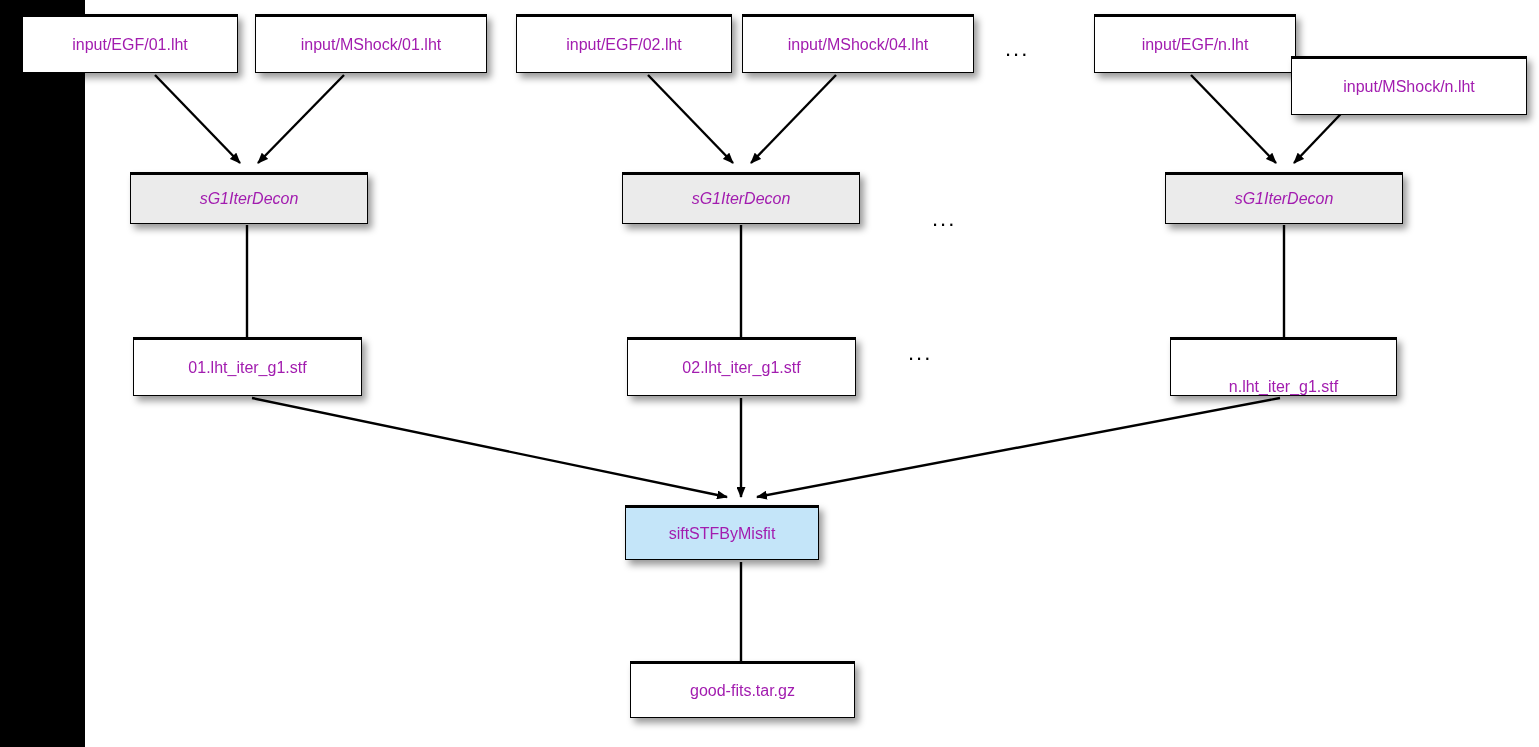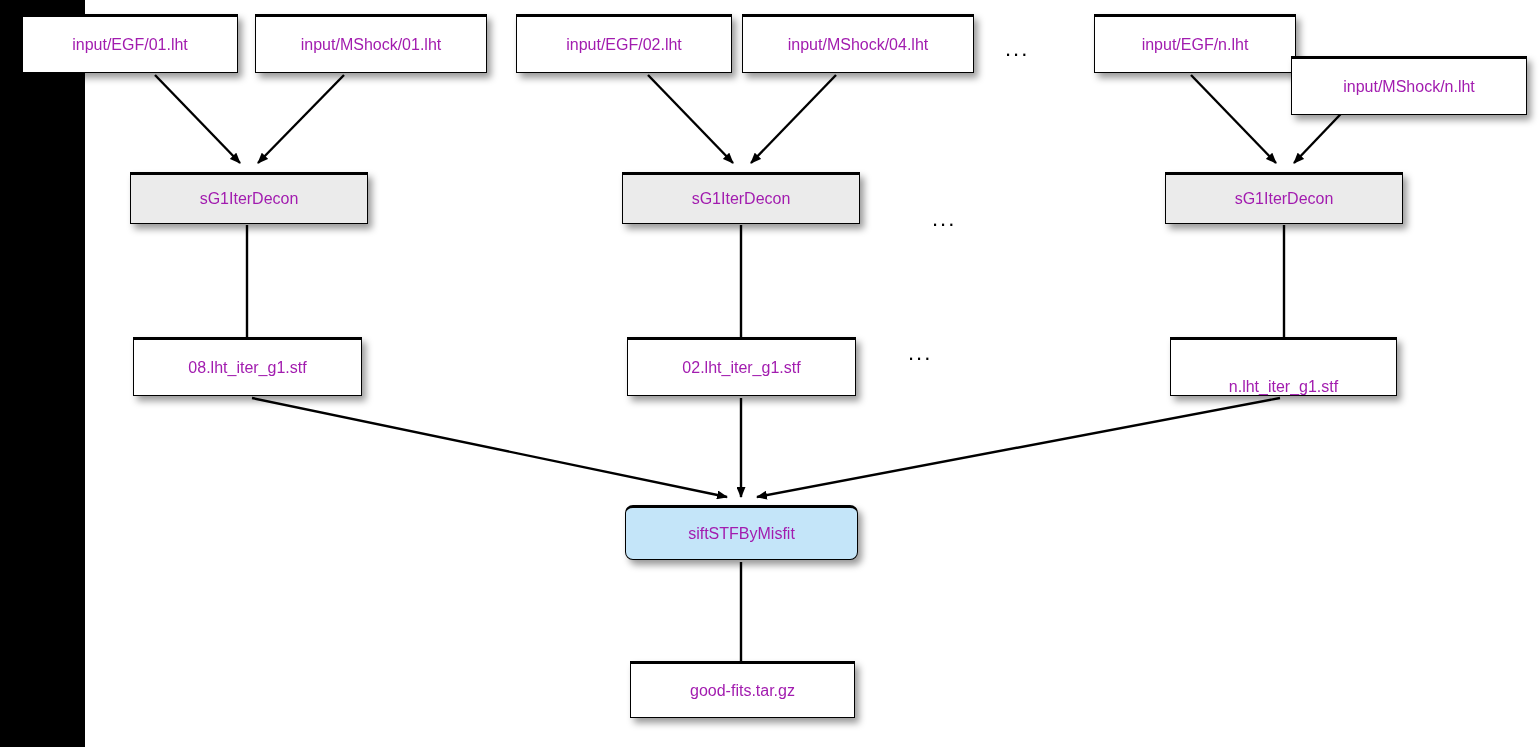--- a/index.html
+++ b/index.html
@@ -49,20 +49,21 @@
     color: #a21caf;
     font-size: 16px;
     line-height: 1;
     white-space: nowrap;
     box-shadow: 4px 5px 7px rgba(0,0,0,0.40);
   }
   .node.process {
     background: #ebebeb;
     border: 1.5px solid #000000;
     border-top: 3px solid #000000;
+    font-style: italic;
   }
   .node.highlight {
     background: #c4e5f9;
     border: 1.5px solid #000000;
     border-top: 3px solid #000000;
   }
   .ellipsis {
     position: absolute;
     z-index: 3;
     color: #000000;
@@ -136,33 +137,33 @@
     <span>sG1IterDecon</span>
   </div>
 
   <div class="ellipsis" style="left:932px; top:208px;">...</div>
 
   <div class="node process" style="left:1165px; top:172px; width:238px; height:52px;">
     <span>sG1IterDecon</span>
   </div>
 
   <div class="node" style="left:133px; top:337px; width:229px; height:59px;">
-    <span>08.lht_iter_g1.stf</span>
+    <span>01.lht_iter_g1.stf</span>
   </div>
   <div class="node" style="left:627px; top:337px; width:229px; height:59px;">
     <span>02.lht_iter_g1.stf</span>
   </div>
 
   <div class="ellipsis" style="left:908px; top:342px;">...</div>
 
   <div class="node" style="left:1170px; top:337px; width:227px; height:59px;align-items:flex-end;">
     <span>n.lht_iter_g1.stf</span>
   </div>
 
-  <div class="node highlight" style="left:625px; top:505px; width:233px; height:55px;border-radius:8px;">
+  <div class="node highlight" style="left:625px; top:505px; width:194px; height:55px;">
     <span>siftSTFByMisfit</span>
   </div>
 
   <div class="node" style="left:630px; top:661px; width:225px; height:57px;align-items:center;">
     <span>good-fits.tar.gz</span>
   </div>
 
 </div>
 
 </body></html>

